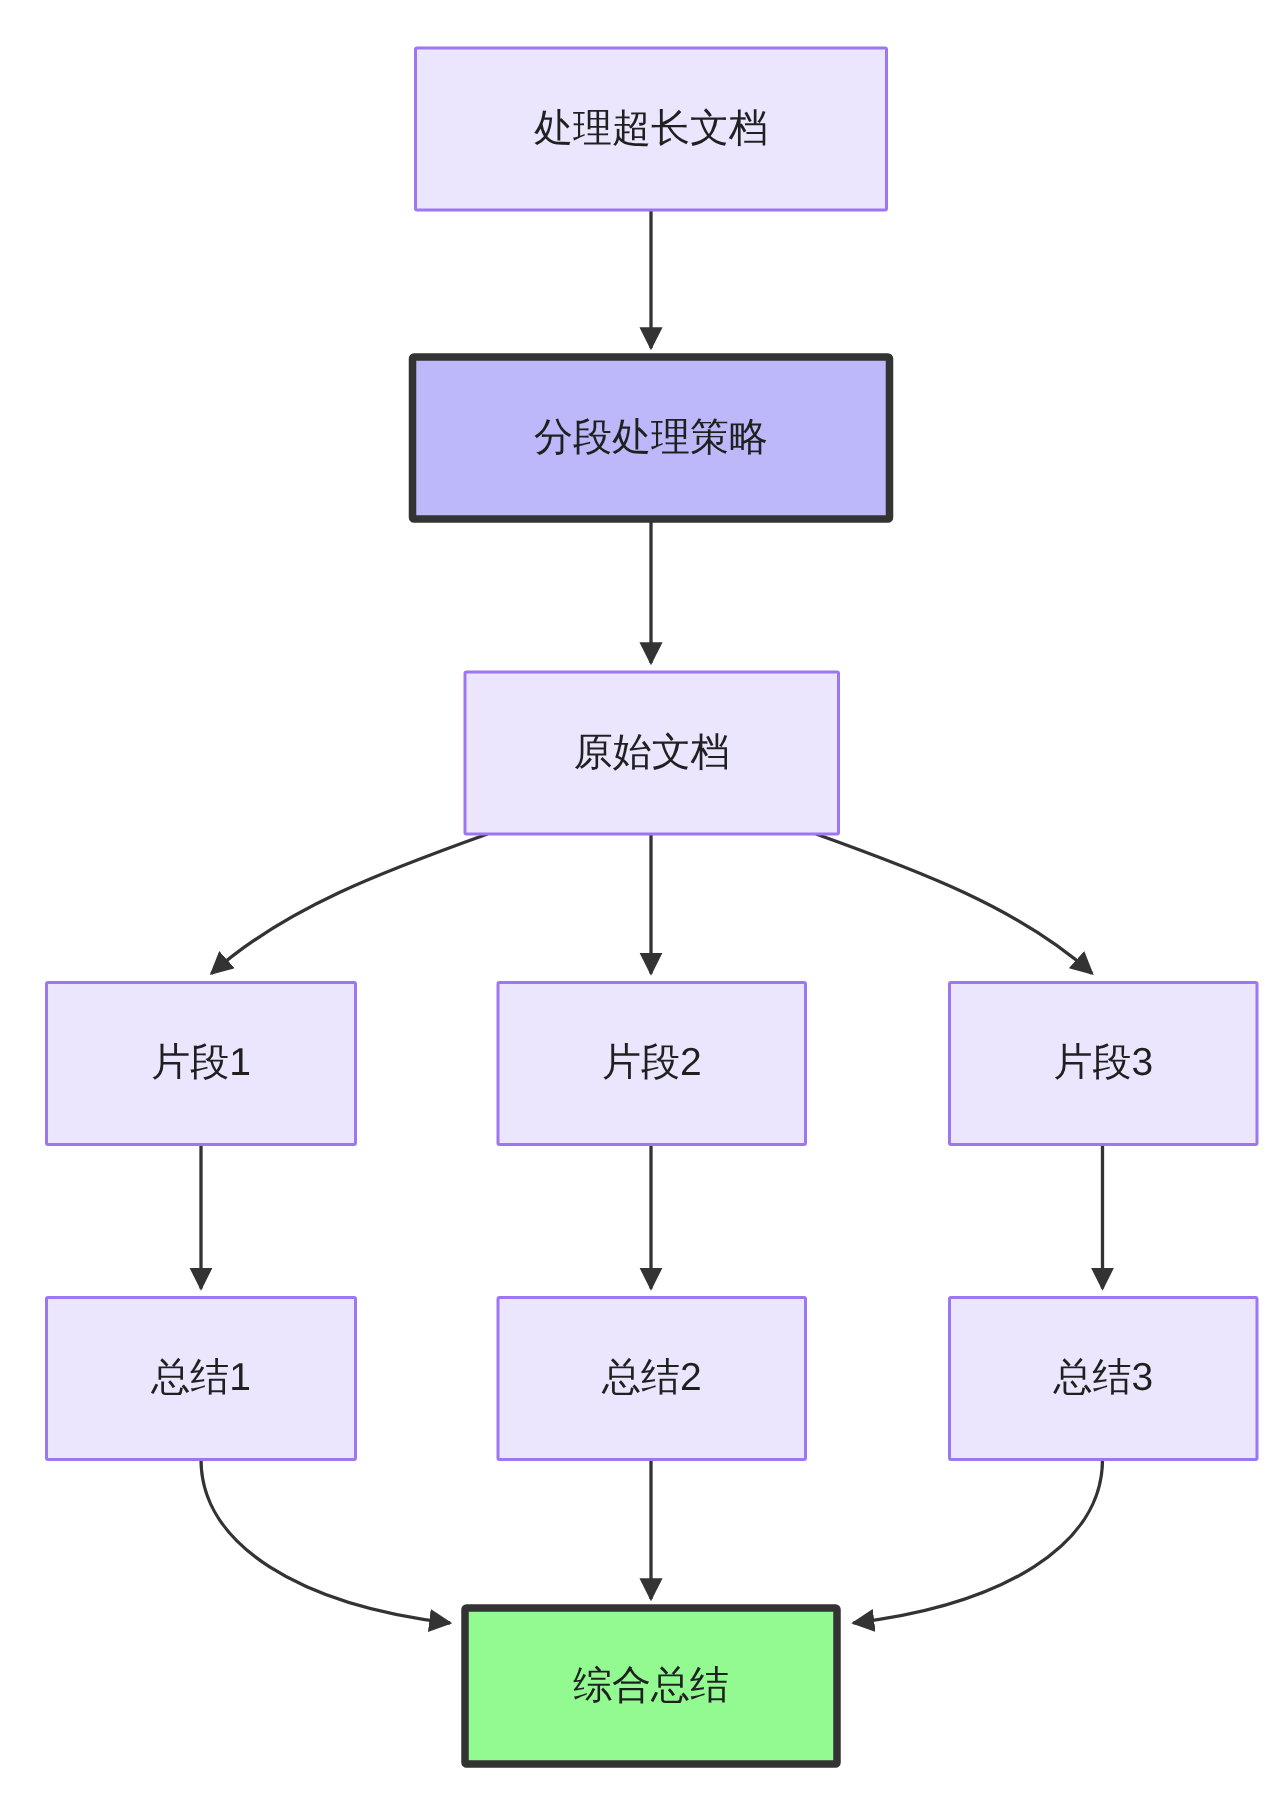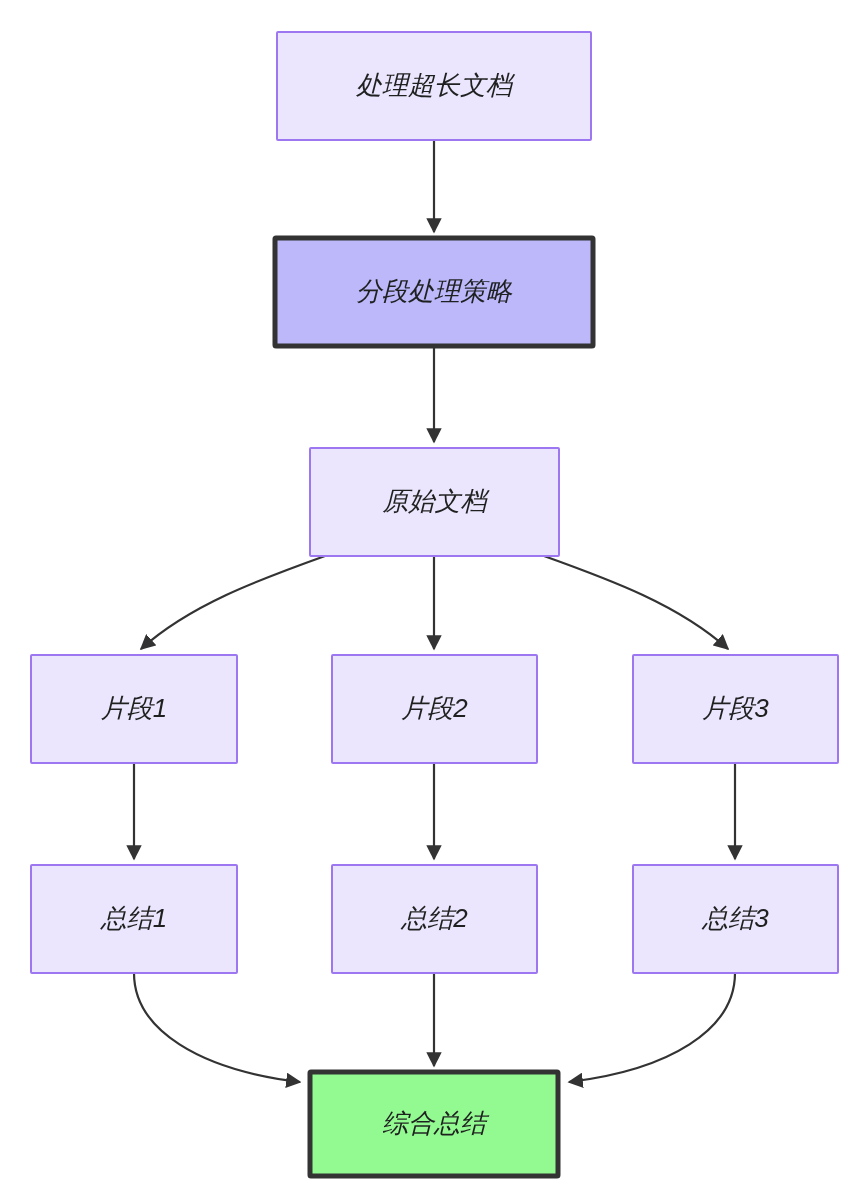--- a/index.html
+++ b/index.html
@@ -13,21 +13,20 @@
     position: relative;
     overflow: hidden;
     font-family: "Liberation Sans", "DejaVu Sans", sans-serif;
   }
   #diagram-root {
     position: absolute;
     left: 0;
     top: 0;
     width: 852px;
     height: 1196px;
-    font-style: italic;
   }
   svg#flowchart-canvas {
     position: absolute;
     left: 0;
     top: 0;
     width: 852px;
     height: 1196px;
     display: block;
   }
   .node-rect {

